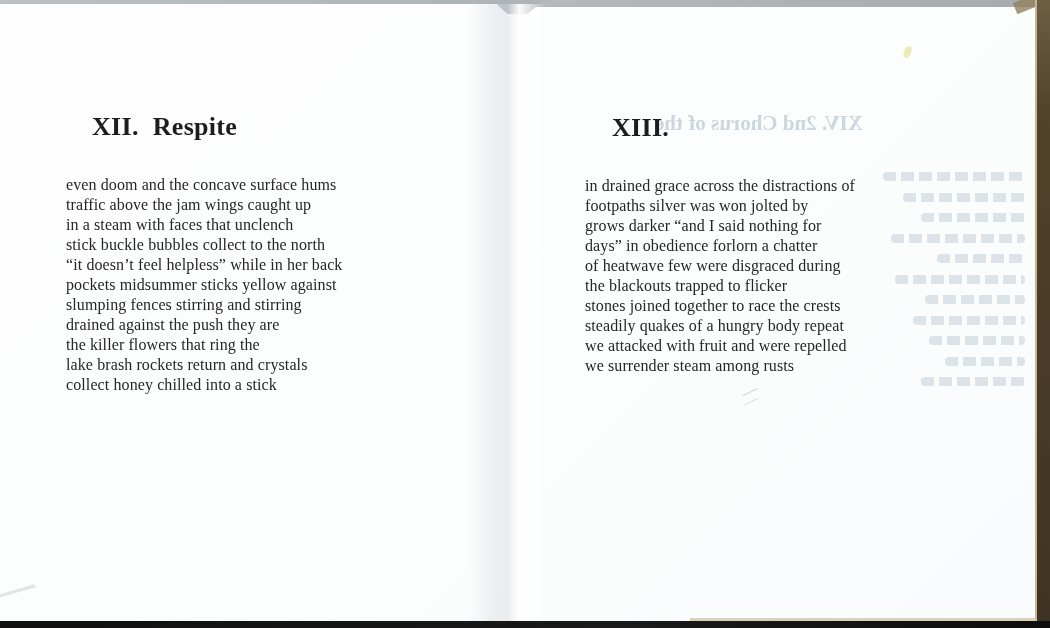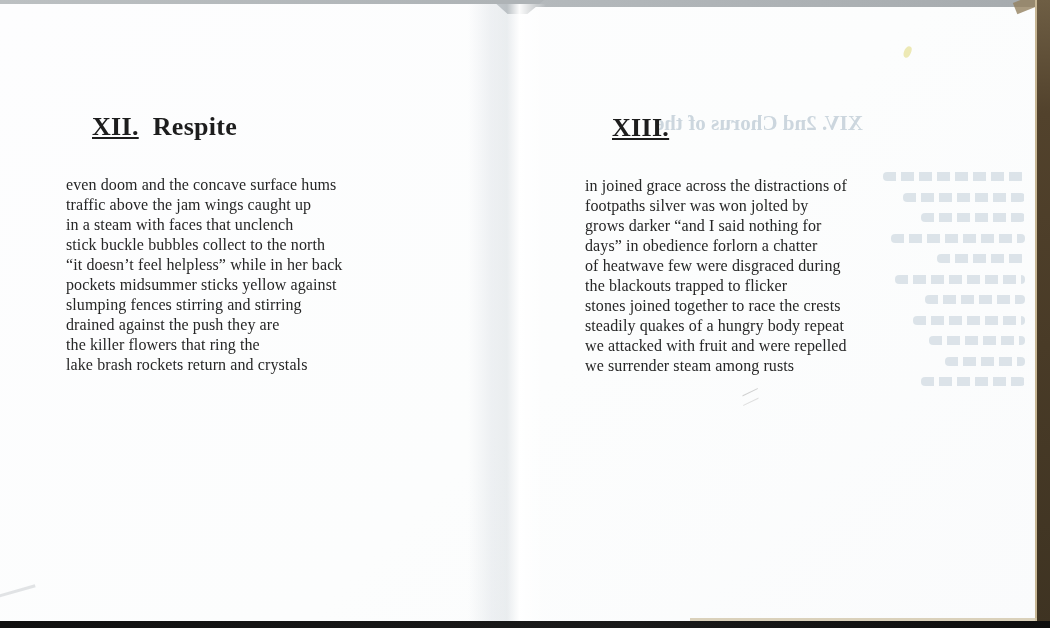--- a/index.html
+++ b/index.html
@@ -32,21 +32,21 @@
       rgba(222,227,231,0) 0%,
       rgba(219,224,229,.45) 30%,
       rgba(206,213,218,.40) 50%,
       rgba(255,255,255,.95) 66%,
       rgba(255,255,255,0) 100%);}
 
   
   .page-title{position:absolute;font-weight:bold;color:#1d1d1d;font-size:26px;letter-spacing:.3px;white-space:nowrap;}
   .title-left{left:92px;top:112px;}
   .title-right{left:612px;top:113px;}
-  .numeral{display:inline-block;margin-right:14px;text-decoration:underline;}
+  .numeral{display:inline-block;margin-right:14px;}
 
   
   .poem{position:absolute;font-size:16px;line-height:20px;color:#262626;letter-spacing:.1px;white-space:nowrap;}
   .poem-left{left:66px;top:175px;}
   .poem-right{left:585px;top:176px;}
 
   
   .ghost-title{position:absolute;left:688px;top:111px;width:175px;
     font-size:21px;font-weight:bold;color:#c4d0d9;
     transform:scaleX(-1);filter:blur(.5px);opacity:.85;white-space:nowrap;}
@@ -111,27 +111,28 @@
     <div>even doom and the concave surface hums</div>
     <div>traffic above the jam wings caught up</div>
     <div>in a steam with faces that unclench</div>
     <div>stick buckle bubbles collect to the north</div>
     <div>“it doesn’t feel helpless” while in her back</div>
     <div>pockets midsummer sticks yellow against</div>
     <div>slumping fences stirring and stirring</div>
     <div>drained against the push they are</div>
     <div>the killer flowers that ring the</div>
     <div>lake brash rockets return and crystals</div>
+    <div>collect honey chilled into a stick</div>
   </div>
 
   <div class="page-title title-right">
     <span class="numeral">XIII.</span>
   </div>
   <div class="poem poem-right">
-    <div>in joined grace across the distractions of</div>
+    <div>in drained grace across the distractions of</div>
     <div>footpaths silver was won jolted by</div>
     <div>grows darker “and I said nothing for</div>
     <div>days” in obedience forlorn a chatter</div>
     <div>of heatwave few were disgraced during</div>
     <div>the blackouts trapped to flicker</div>
     <div>stones joined together to race the crests</div>
     <div>steadily quakes of a hungry body repeat</div>
     <div>we attacked with fruit and were repelled</div>
     <div>we surrender steam among rusts</div>
   </div>

